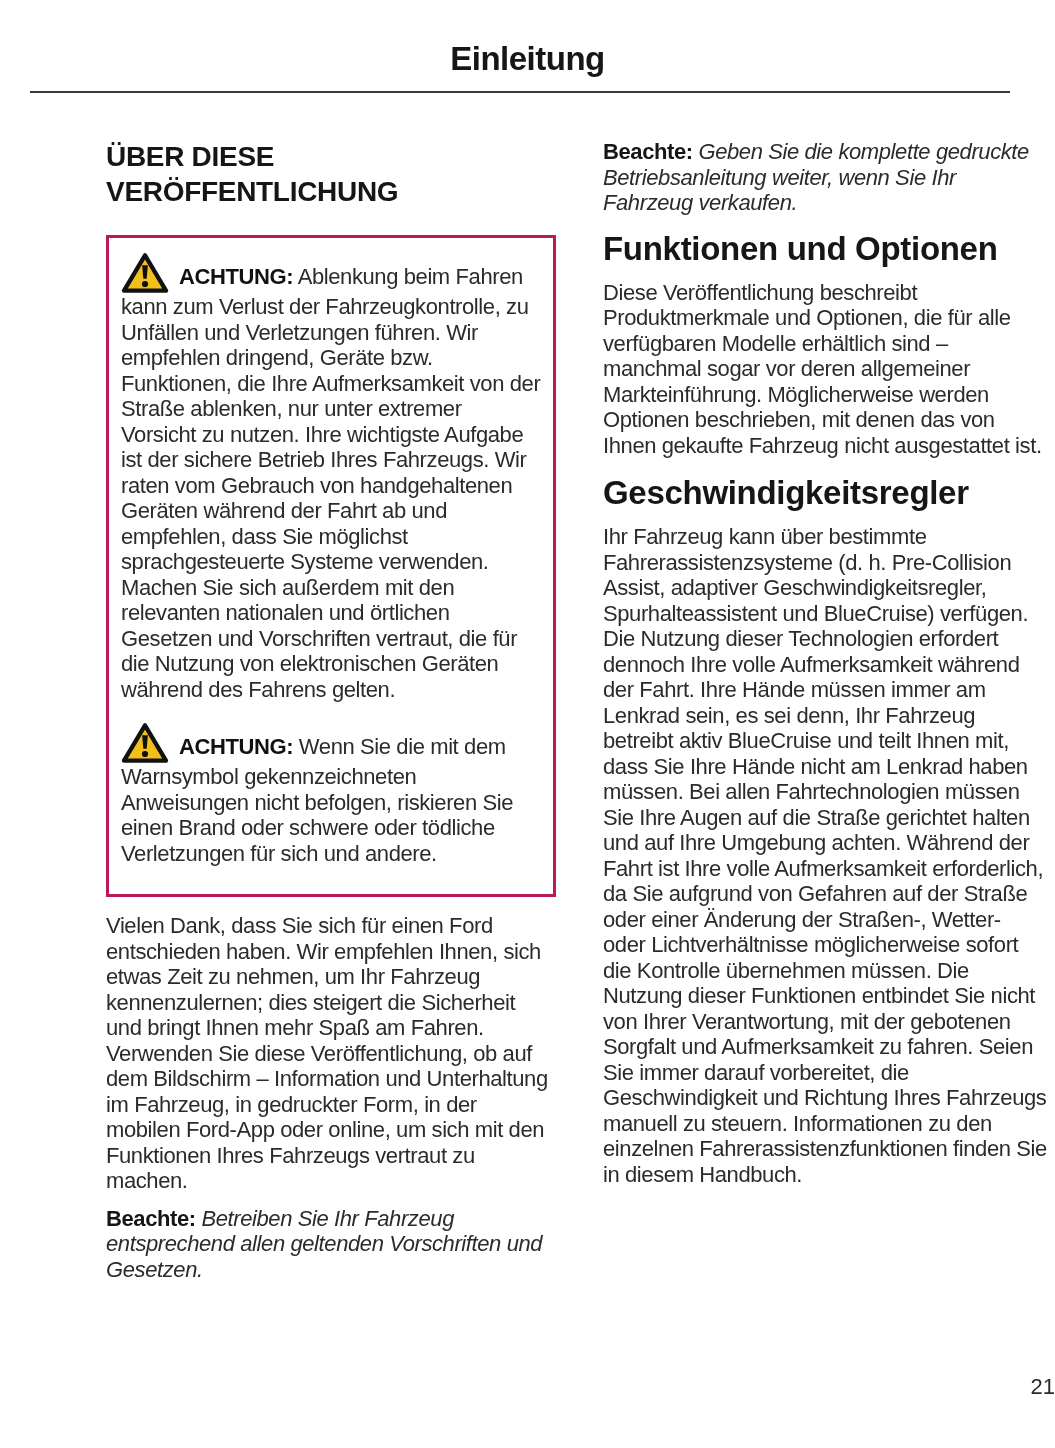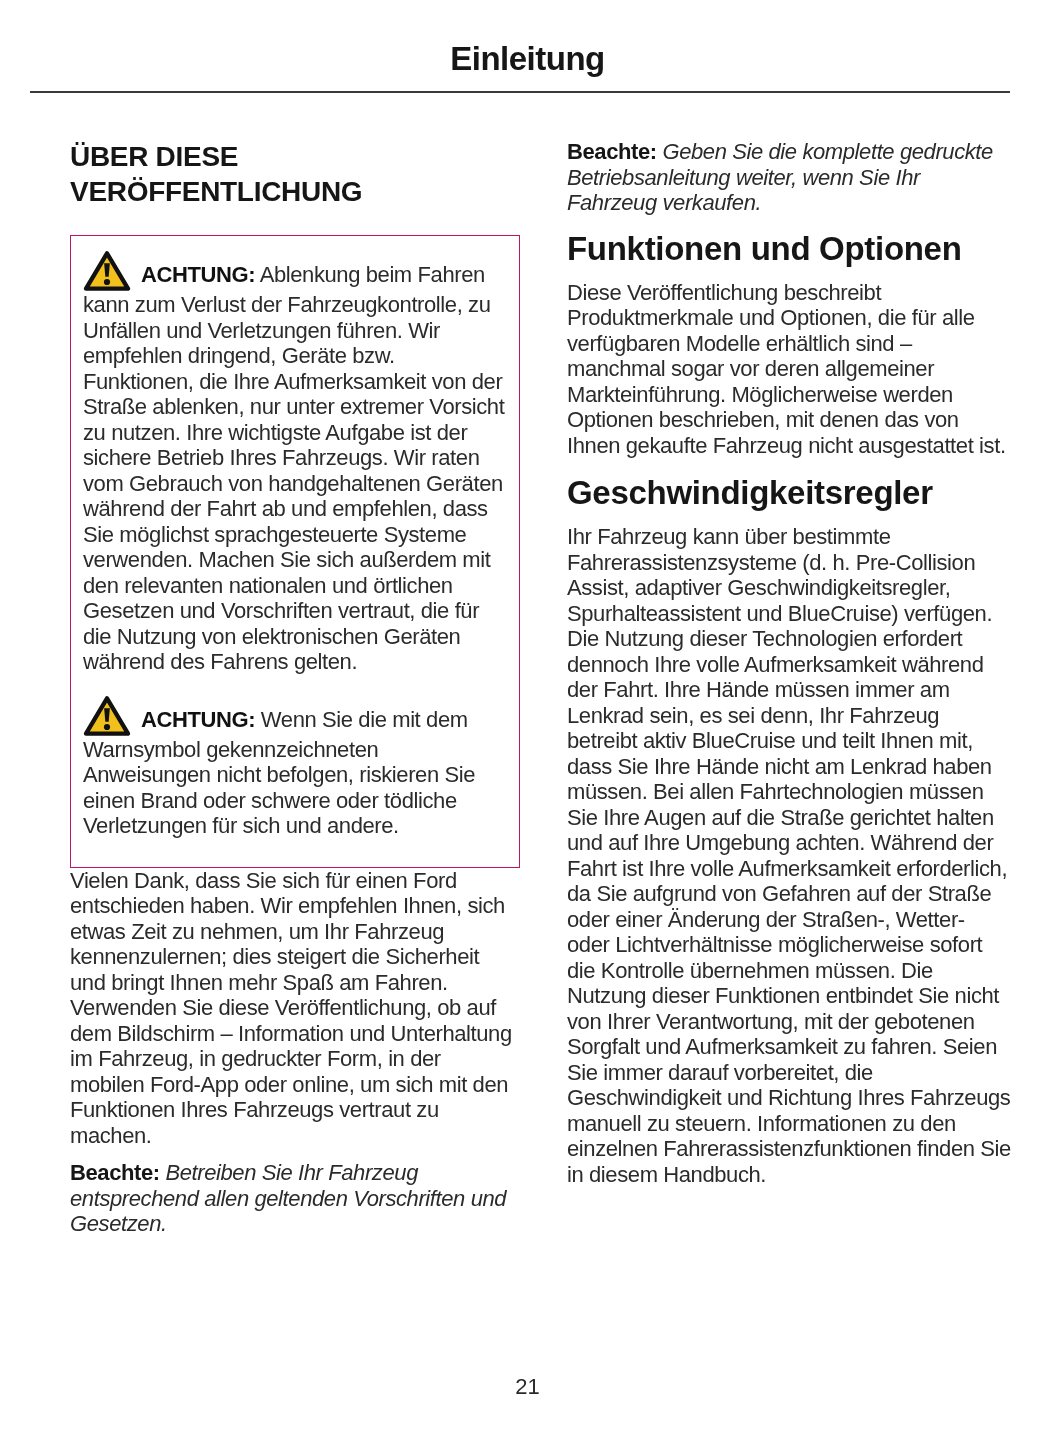--- a/index.html
+++ b/index.html
@@ -21,21 +21,21 @@
     color: #161616;
     letter-spacing: -0.5px;
   }
   .header-rule {
     border: none;
     border-top: 2.5px solid #3a3a3a;
     margin: 13px 45px 0 30px;
   }
   .content {
     display: flex;
-    padding: 46px 0 0 70px;
+    padding: 46px 0 0 106px;
     gap: 47px;
   }
   .col-left { width: 450px; flex: 0 0 450px; }
   .col-right { width: 445px; flex: 0 0 445px; }
 
   .section-heading {
     font-size: 28px;
     line-height: 35px;
     font-weight: 800;
     color: #161616;
@@ -56,40 +56,41 @@
     font-size: 22px;
     line-height: 25.5px;
     letter-spacing: -0.4px;
     color: #2b2b2b;
     margin-bottom: 12px;
   }
   .note-label { font-weight: 800; color: #161616; }
   .note-text { font-style: italic; }
 
   .warning-box {
-    border: 1px solid #be185d;
+    border: 3px solid #be185d;
     padding: 14px 12px 16px 12px;
+    margin-bottom: 16px;
   }
   .warning-para { margin-bottom: 0; }
   .warning-para + .warning-para { margin-top: 20px; }
   .warn-icon {
     display: inline-block;
     width: 48px;
     height: 42px;
     vertical-align: -10px;
     margin-right: 10px;
   }
   .warn-label { font-weight: 800; color: #111111; }
 
   .page-number {
     position: absolute;
     bottom: 48px;
     left: 0;
     width: 100%;
-    text-align: center;
+    text-align: right;
     font-size: 22px;
     color: #2b2b2b;
   }
 </style>
 </head>
 <body>
 
 <div class="page">
 
   <header class="page-header">

